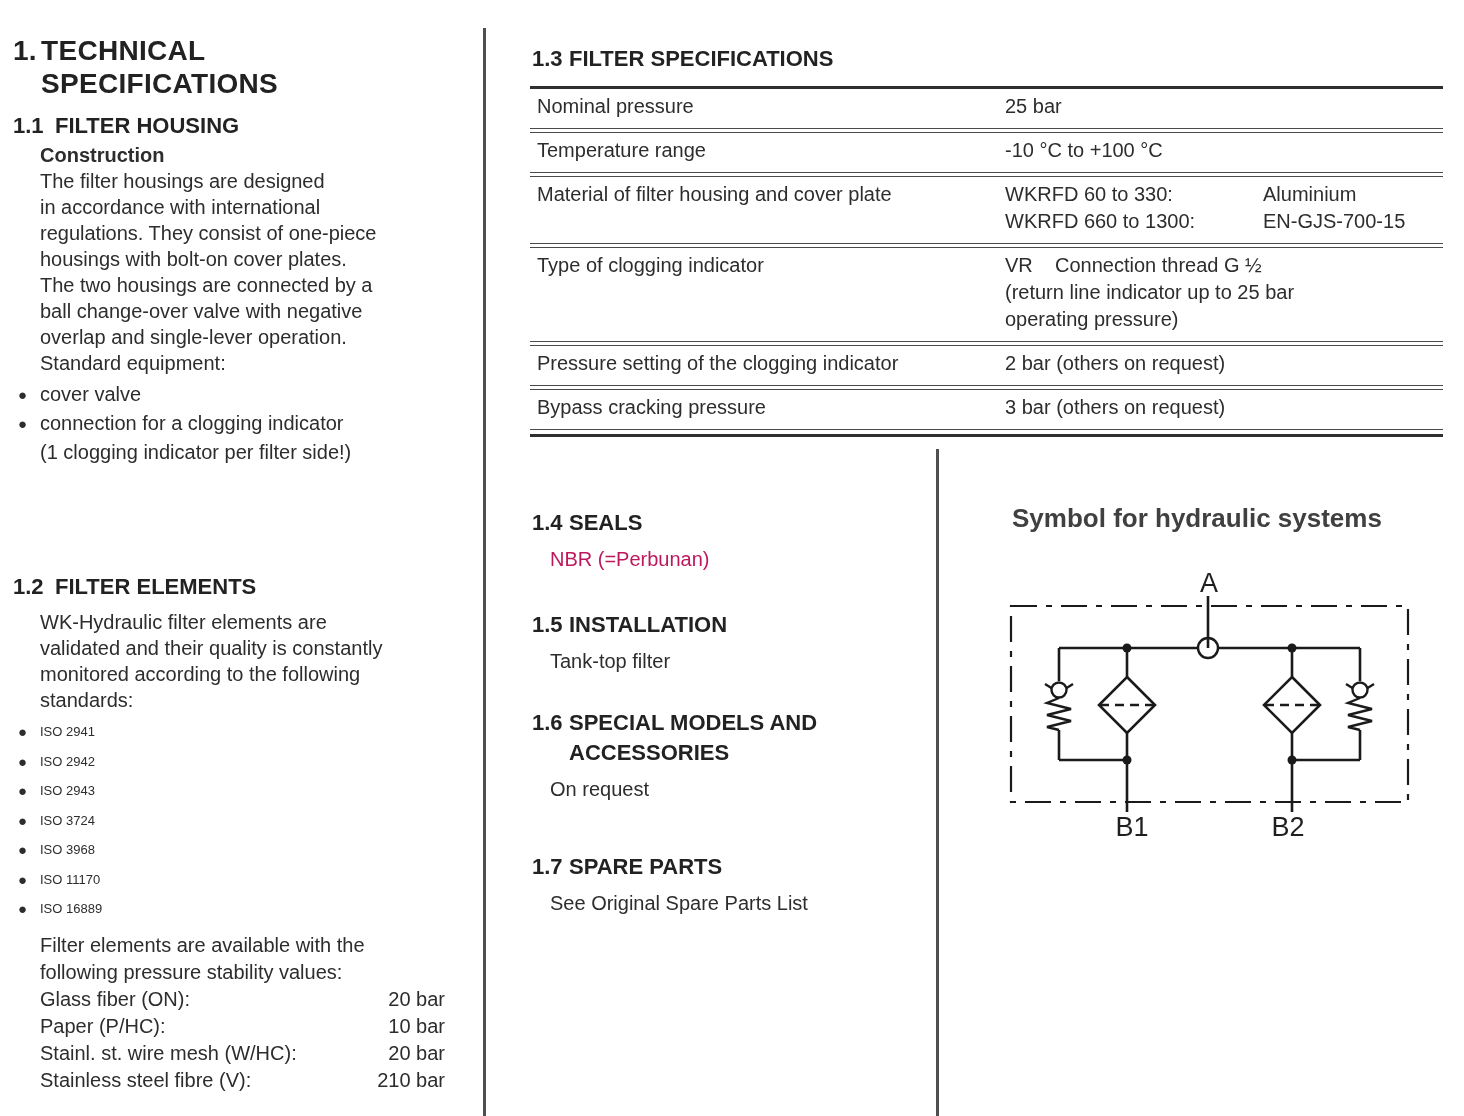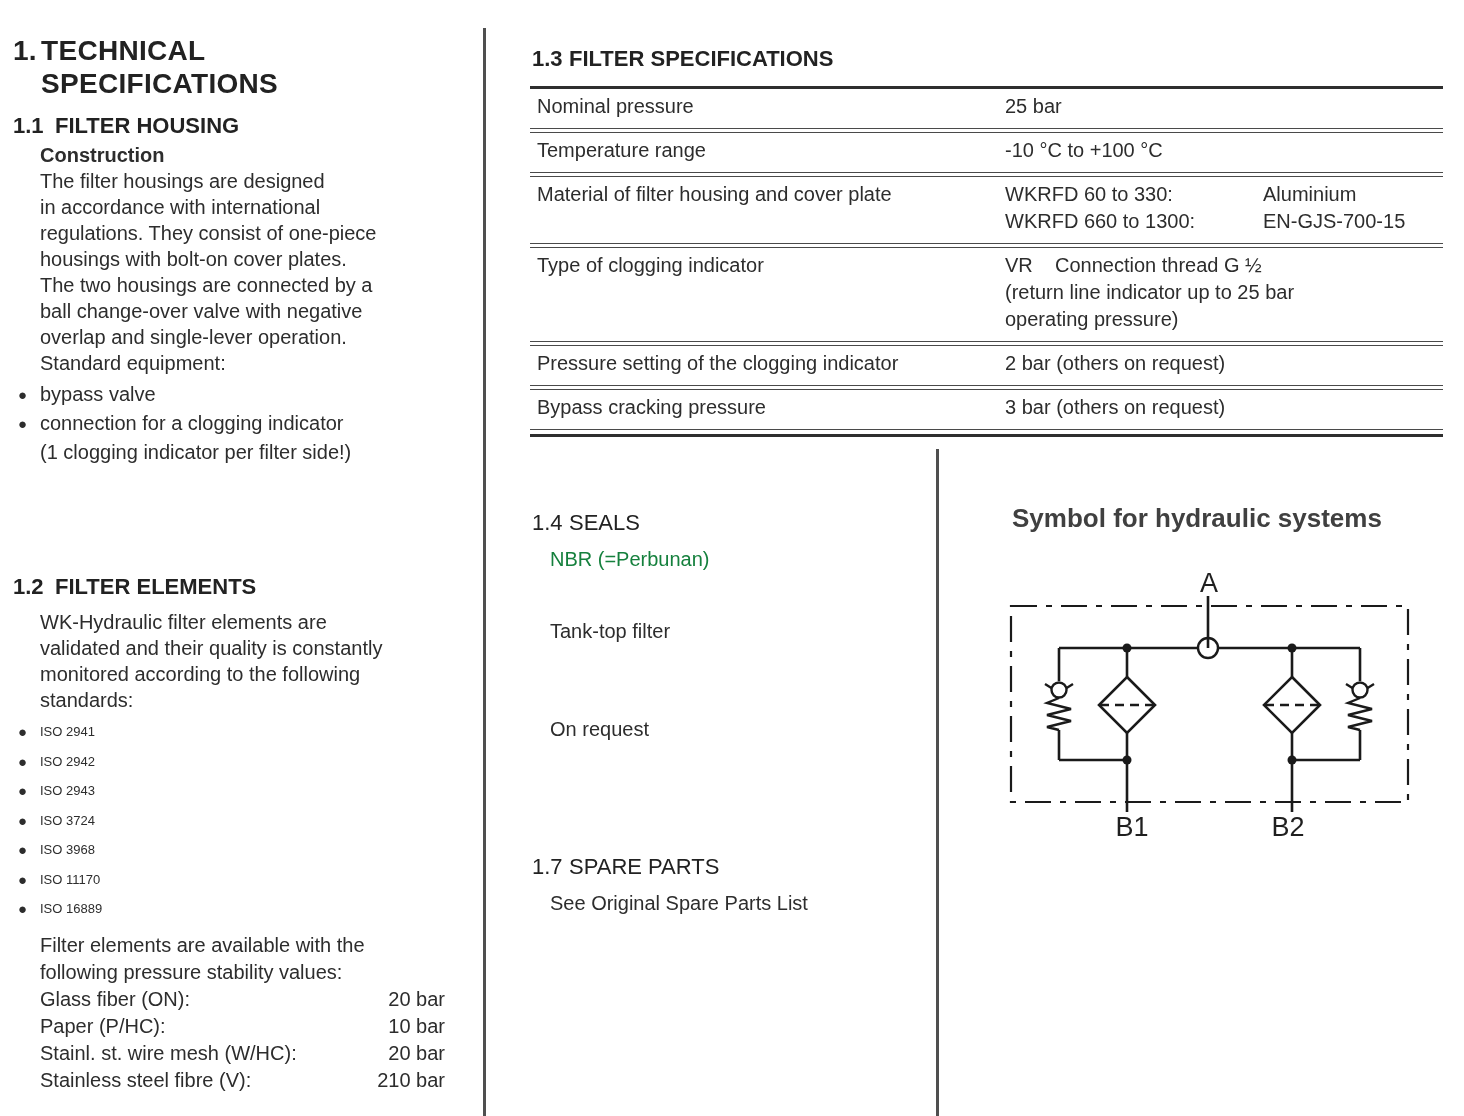--- a/index.html
+++ b/index.html
@@ -44,22 +44,22 @@
   .t-row{display:flex;padding:4px 0 8px 0;line-height:27px;}
   .t-label{width:475px;box-sizing:border-box;padding-left:7px;padding-right:10px;}
   .t-value{flex:1;}
   .mat-line{display:flex;}
   .mat-c1{width:258px;}
   .vr{display:inline-block;width:50px;}
 
   
   .mid-sec{position:absolute;left:532px;width:400px;}
   .mid-sec .body{margin-left:18px;margin-top:8px;font-size:20px;line-height:27px;}
-  .gray-body{color:#15803d;}
-  .h2m{font-size:22px;font-weight:normal;color:#222;position:relative;padding-left:37px;line-height:30px;}
+  .gray-body{color:#be185d;}
+  .h2m{font-size:22px;font-weight:bold;color:#222;position:relative;padding-left:37px;line-height:30px;}
   .h2m .num{position:absolute;left:0;top:0;}
 
   
   .diagram-title{position:absolute;left:1012px;top:503px;font-size:26px;font-weight:bold;color:#404040;}
   svg text{font-family:"Liberation Sans", sans-serif;font-size:27px;fill:#1f1f1f;}
   .dline{stroke:#1a1a1a;stroke-width:2.6;fill:none;}
   .dthin{stroke:#1a1a1a;stroke-width:2.4;fill:none;}
 </style>
 </head>
 <body>
@@ -86,21 +86,21 @@
     <div>in accordance with international</div>
     <div>regulations. They consist of one-piece</div>
     <div>housings with bolt-on cover plates.</div>
     <div>The two housings are connected by a</div>
     <div>ball change-over valve with negative</div>
     <div>overlap and single-lever operation.</div>
     <div>Standard equipment:</div>
   </div>
 
   <div class="bullets">
-    <div class="b-row">bypass valve</div>
+    <div class="b-row">cover valve</div>
     <div class="b-row">connection for a clogging indicator</div>
     <div class="b-cont">(1 clogging indicator per filter side!)</div>
   </div>
 
   <div class="h2" style="margin-top:107px;">
     <span class="num">1.2</span>
     <span>FILTER ELEMENTS</span>
   </div>
 
   <div class="para" style="margin-top:9px;">
@@ -207,24 +207,33 @@
 
 <div class="mid-sec" style="top:508px;">
   <div class="h2m">
     <span class="num">1.4</span>
     <span>SEALS</span>
   </div>
   <div class="body gray-body">NBR (=Perbunan)</div>
 </div>
 
 <div class="mid-sec" style="top:610px;">
+  <div class="h2m">
+    <span class="num">1.5</span>
+    <span>INSTALLATION</span>
+  </div>
   <div class="body">Tank-top filter</div>
 </div>
 
 <div class="mid-sec" style="top:708px;">
+  <div class="h2m">
+    <span class="num">1.6</span>
+    <div>SPECIAL MODELS AND</div>
+    <div>ACCESSORIES</div>
+  </div>
   <div class="body">On request</div>
 </div>
 
 <div class="mid-sec" style="top:852px;">
   <div class="h2m">
     <span class="num">1.7</span>
     <span>SPARE PARTS</span>
   </div>
   <div class="body">See Original Spare Parts List</div>
 </div>

